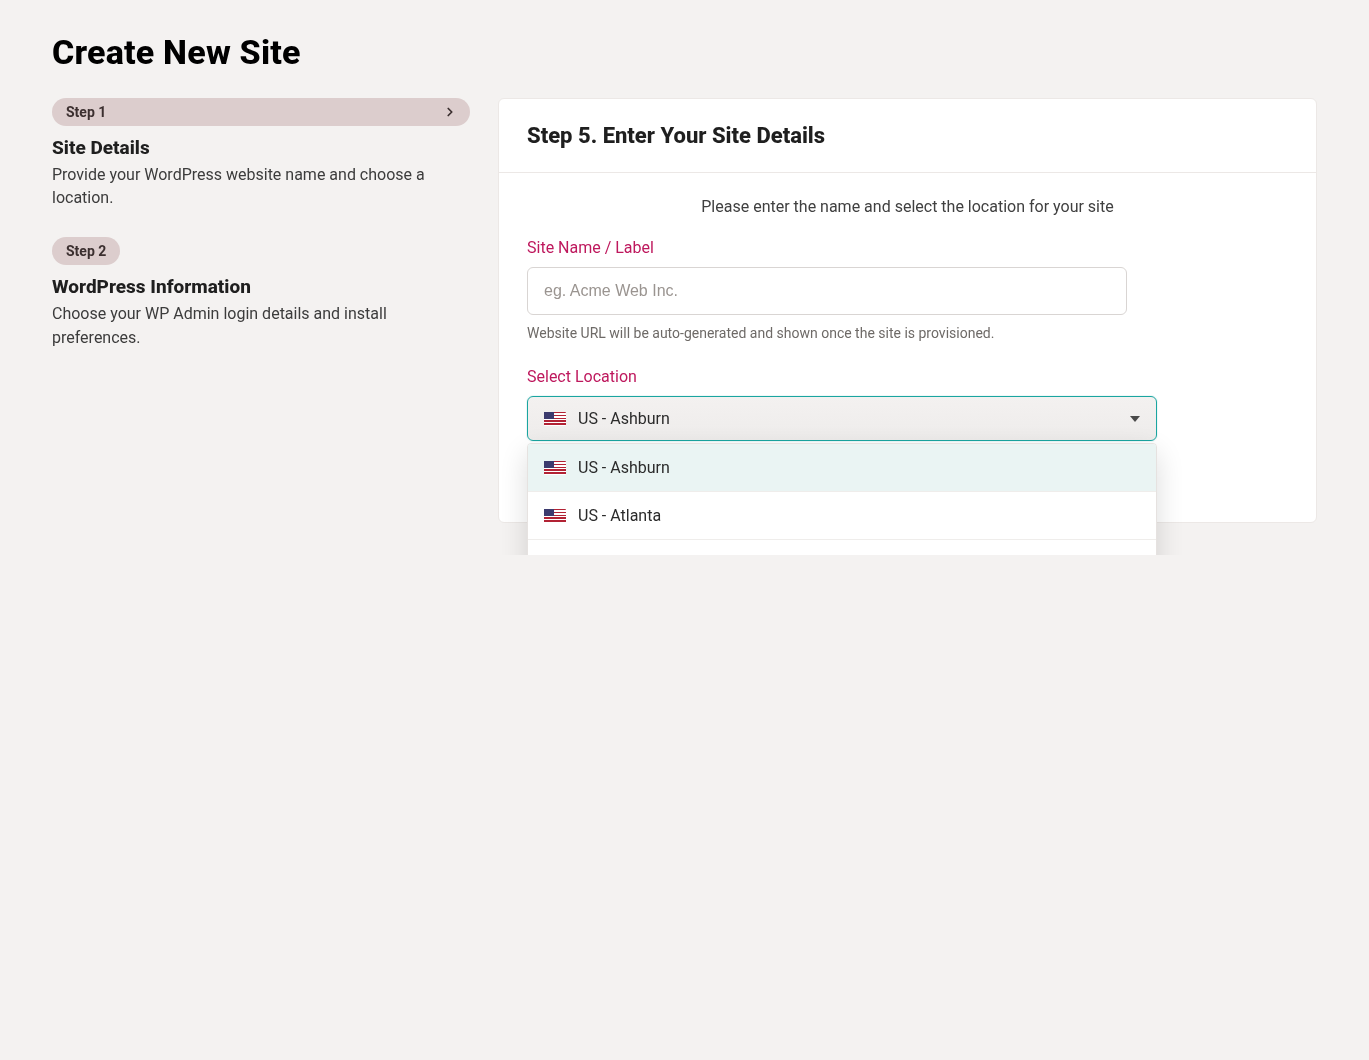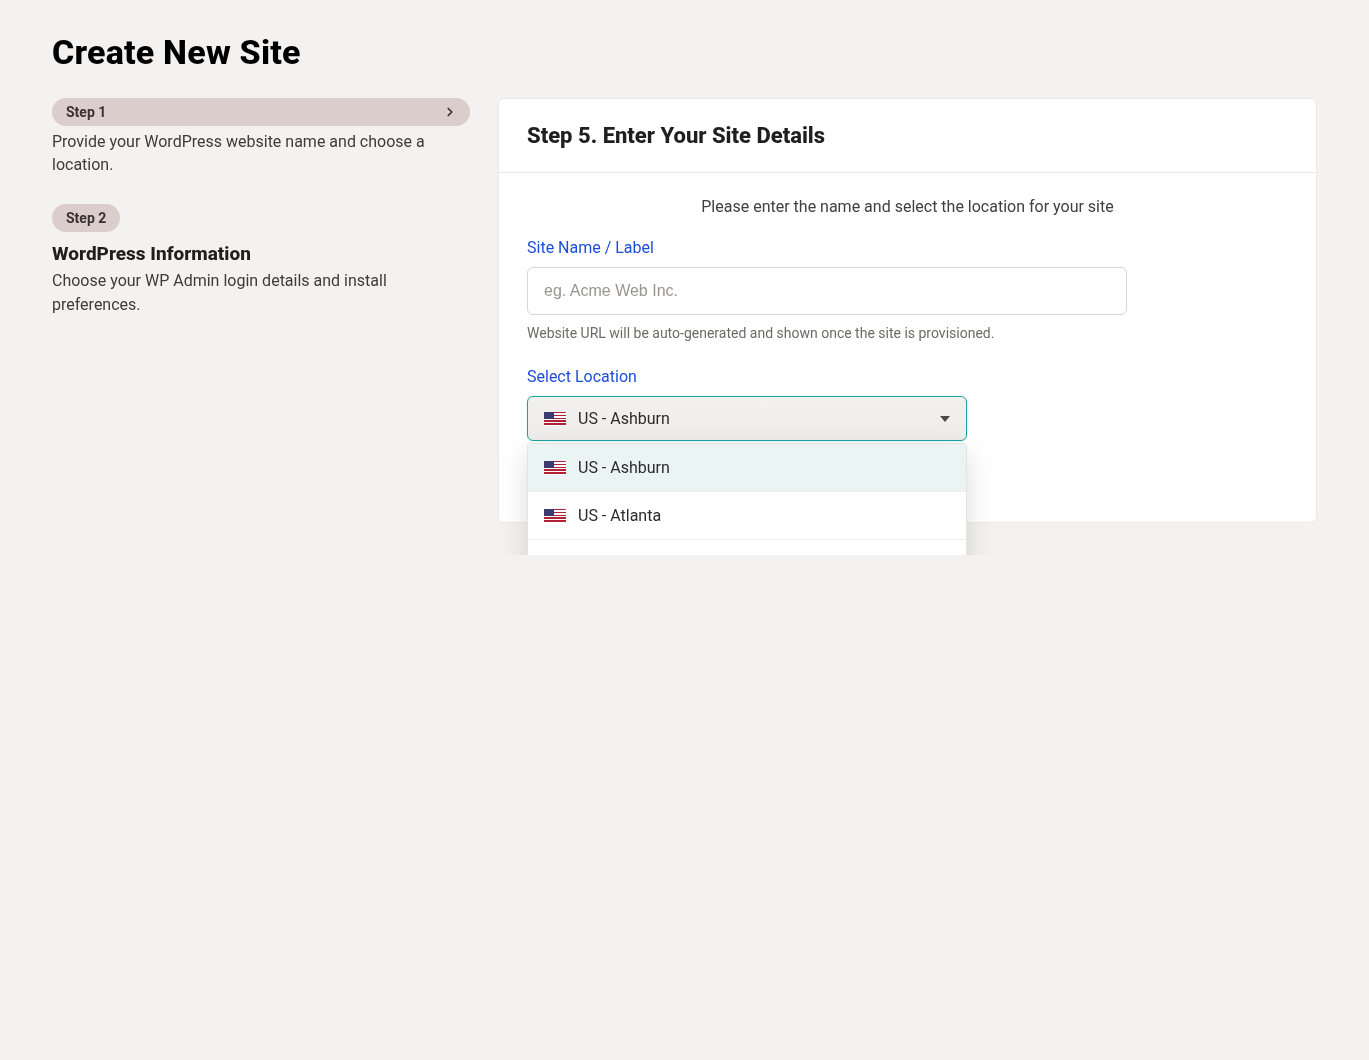--- a/index.html
+++ b/index.html
@@ -81,21 +81,21 @@
       padding: 24px 28px 28px;
     }
     .intro {
       font-size: 16px;
       color: #404040;
       margin-bottom: 22px;
       text-align: center;
     }
     .field-label {
       font-size: 16px;
-      color: #1d4ed8;
+      color: #be185d;
       margin-bottom: 10px;
       display: block;
     }
     .text-input {
       width: 600px;
       max-width: 100%;
       padding: 14px 16px;
       font-size: 16px;
       border: 1px solid #d9d5d3;
       border-radius: 6px;
@@ -103,21 +103,21 @@
       color: #2b2b2b;
     }
     .text-input::placeholder { color: #9a9490; }
     .help-text {
       font-size: 14px;
       color: #6e6a67;
       margin-top: 10px;
     }
     .field { margin-bottom: 26px; }
 
-    .select-wrap { position: relative; width: 440px; max-width: 100%; }
+    .select-wrap { position: relative; width: 630px; max-width: 100%; }
     .select-box {
       width: 100%;
       padding: 12px 16px;
       font-size: 16px;
       border: 1px solid #1aa5a0;
       border-radius: 6px;
       background: linear-gradient(#f3f1f0, #eeeceb);
       display: flex;
       align-items: center;
       justify-content: space-between;
@@ -204,20 +204,21 @@
 
     <div class="step-block">
       <div class="step-pill active">
         <span>Step 1</span>
         <span class="chev">
           <svg width="14" height="14" viewBox="0 0 24 24" fill="none" stroke="#3b2f2f" stroke-width="3" stroke-linecap="round" stroke-linejoin="round">
               <polyline points="9 18 15 12 9 6"></polyline>
             </svg>
         </span>
       </div>
+      <div class="step-title">Site Details</div>
       <div class="step-desc">Provide your WordPress website name and choose a location.</div>
     </div>
 
     <div class="step-block">
       <div class="step-pill">
         <span>Step 2</span>
       </div>
       <div class="step-title">WordPress Information</div>
       <div class="step-desc">Choose your WP Admin login details and install preferences.</div>
     </div>

